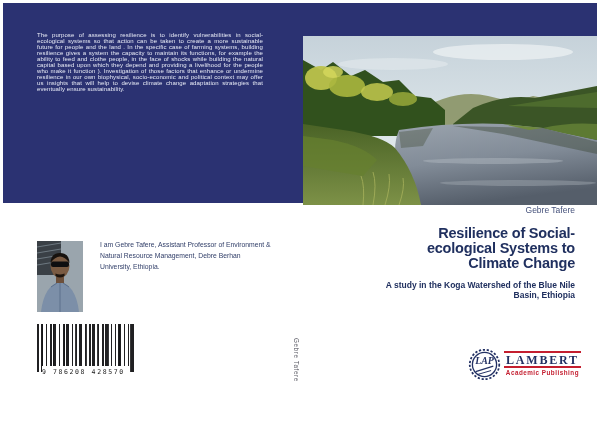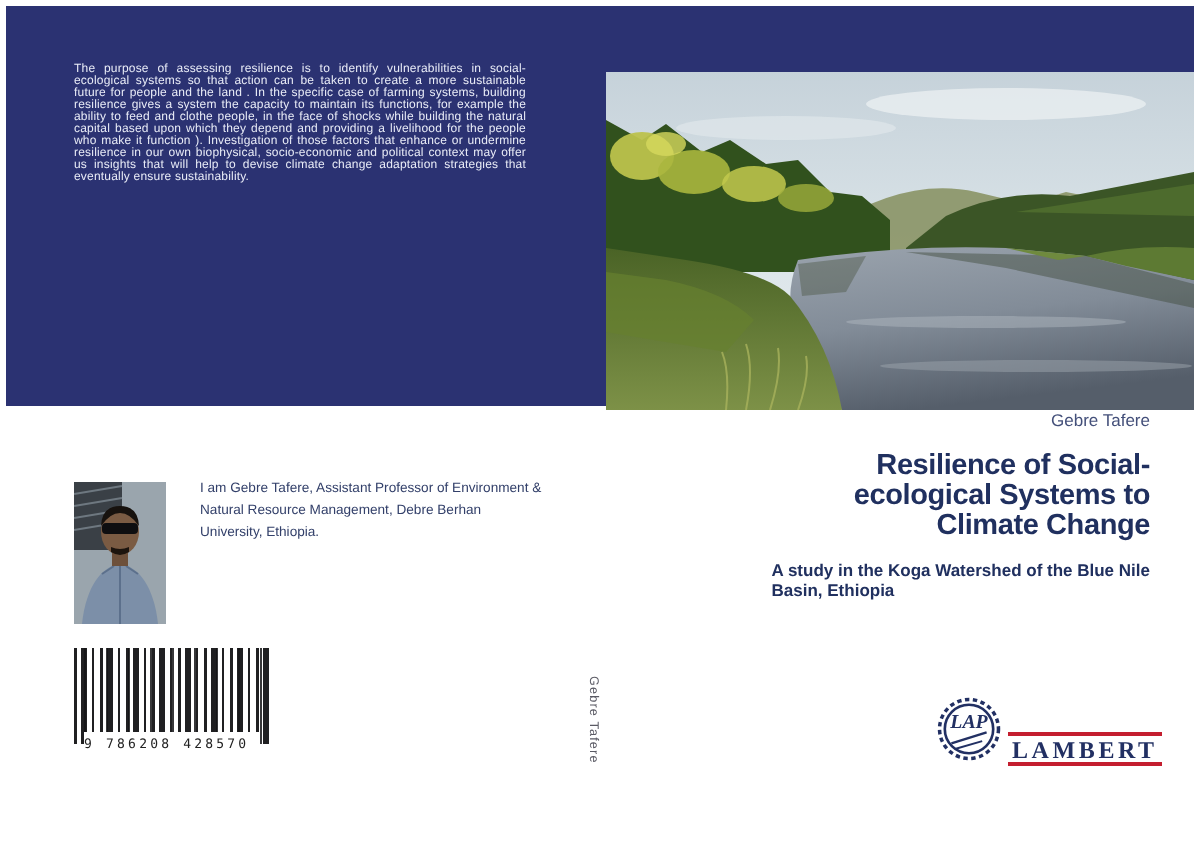--- a/index.html
+++ b/index.html
@@ -21,21 +21,21 @@
   .photo { position:absolute; left:303px; top:36px; width:294px; height:169px; }
   .photo svg { display:block; width:100%; height:100%; }
   
   .front-author { position:absolute; right:25px; top:205px; font-size:8.5px; color:#44507a; }
   .title {
     position:absolute; right:25px; top:226px; text-align:right;
     font-size:14.5px; line-height:15.2px; font-weight:bold;
     color:#20305f; white-space:pre-line; letter-spacing:-0.2px;margin-left:36px;
   }
   .subtitle {
-    position:absolute; right:25px; top:281px; text-align:left;
+    position:absolute; right:25px; top:281px; text-align:right;
     font-size:8.5px; line-height:9.8px; color:#20305f; white-space:pre-line;
   }
   
   .author-photo { position:absolute; left:37px; top:241px; width:46px; height:71px; }
   .author-photo svg { display:block; width:100%; height:100%; }
   .bio {
     position:absolute; left:100px; top:240px; width:172px;
     font-size:6.8px; line-height:10.8px; color:#33406a;
   }
   
@@ -52,21 +52,21 @@
     color:#222; text-align:left; padding-top:2px;
   }
   
   .spine-author {
     position:absolute; left:293px; top:338px;
     writing-mode:vertical-rl; font-size:6.3px; letter-spacing:0.6px; color:#5a5a64;
   }
   
   .publisher { position:absolute; left:468px; top:348px; display:flex; align-items:flex-start; }
   .emblem { width:33px; height:33px; margin-right:3px; }
-  .wordmark { display:flex; flex-direction:column; margin-top:18px; }
+  .wordmark { display:flex; flex-direction:column; margin-top:3px; }
   .lambert-name {
     font-family:"Liberation Serif", serif; font-weight:bold; font-size:12px;
     letter-spacing:1.8px; color:#223063; line-height:12px; padding:0.5px 2px;
     border-top:2px solid #c41e2f; border-bottom:2px solid #c41e2f;
   }
   .lambert-tagline {
     color:#c41e2f; font-size:6.3px; font-weight:bold; text-align:center;
     letter-spacing:0.5px; margin-top:1px;
   }
   

